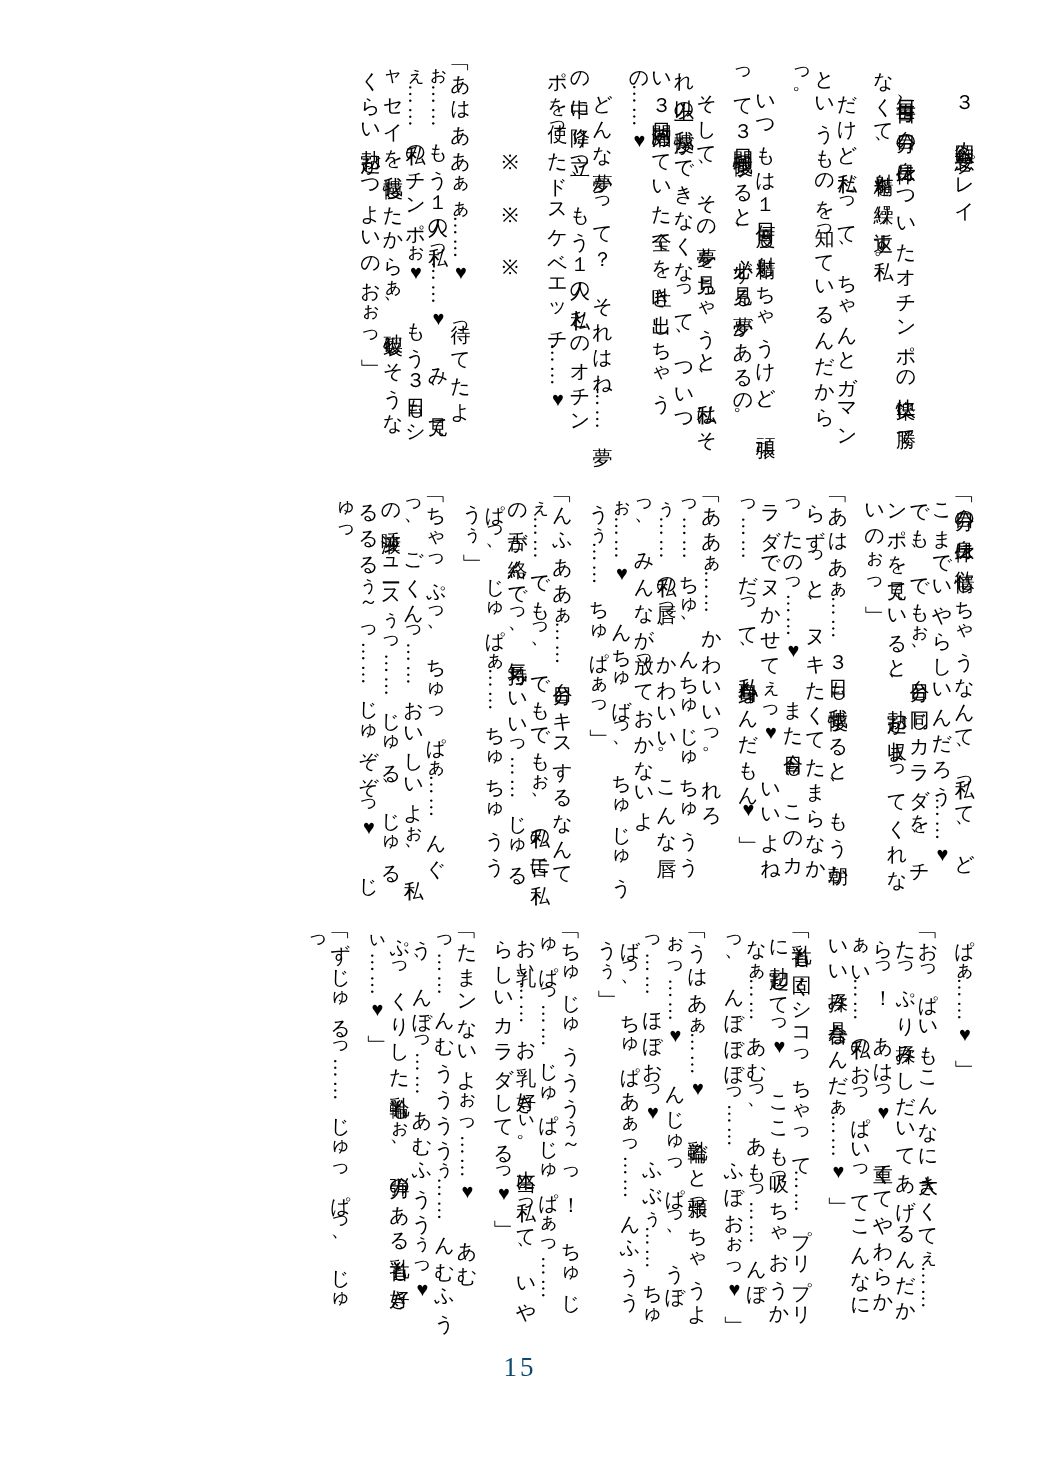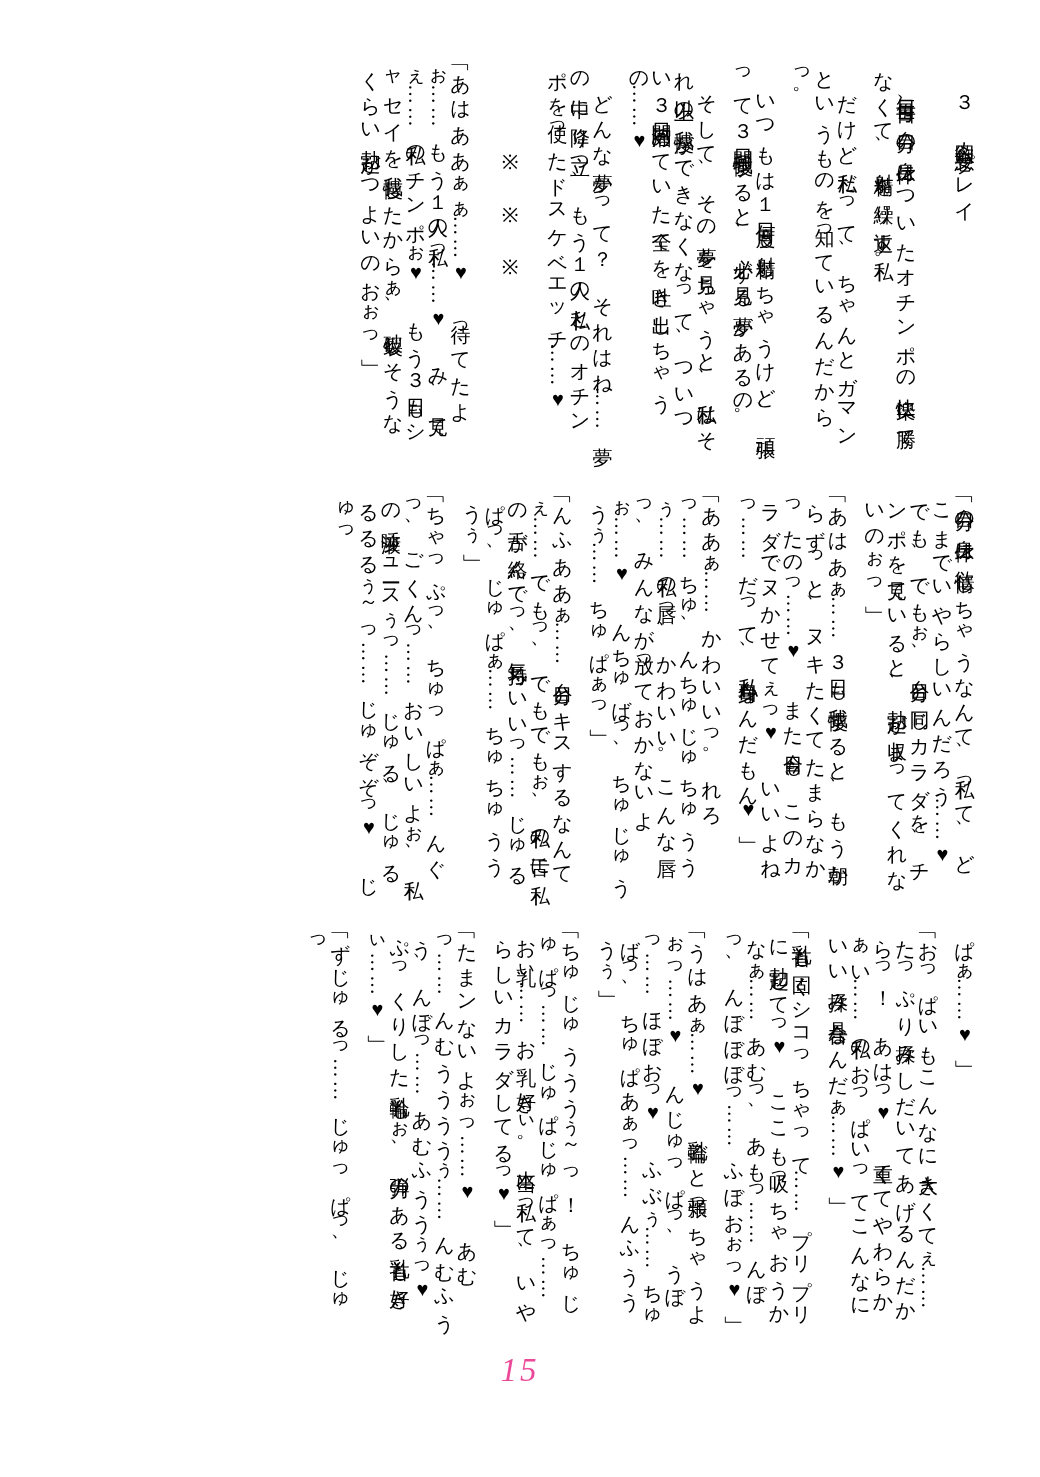--- a/index.html
+++ b/index.html
@@ -37,24 +37,23 @@
   .indent { text-indent: 22.8px; }
   .heading { margin-left: 36px; }
   .separator {
     margin: 0 26px;
     text-indent: 90px;
   }
   .page-number {
     writing-mode: horizontal-tb;
     text-align: center;
     margin-top: 26px;
-    font-size: 33px;
+    font-size: 27px;
     letter-spacing: 3px;
-    color: #ec4899;
-    font-style: italic;
+    color: #0c4a6e;
   }
 </style>
 </head>
 <body>
 
 <div class="page">
 
   <div class="band band-1">
     <p class="para indent heading">３　肉欲妄想プレイ</p>
     <p class="para indent">毎日毎日、自分の身体についたオチンポの快楽に勝てなくて、射精を繰り返す私。</p>

